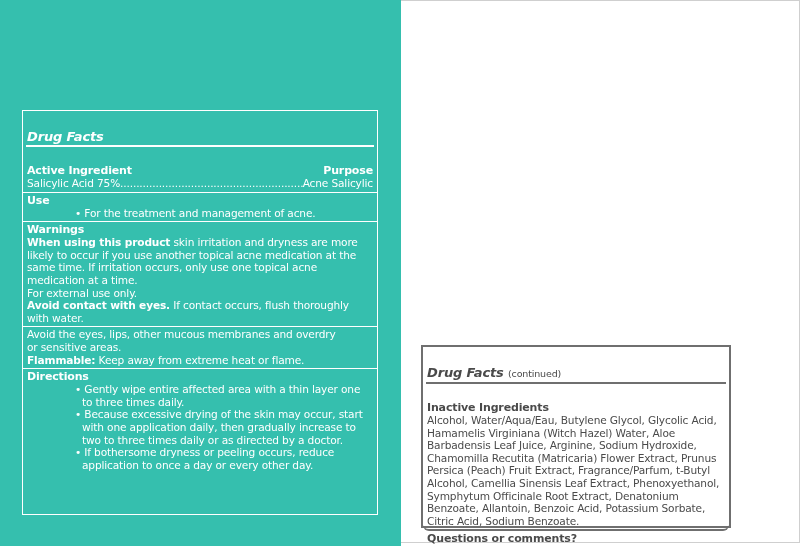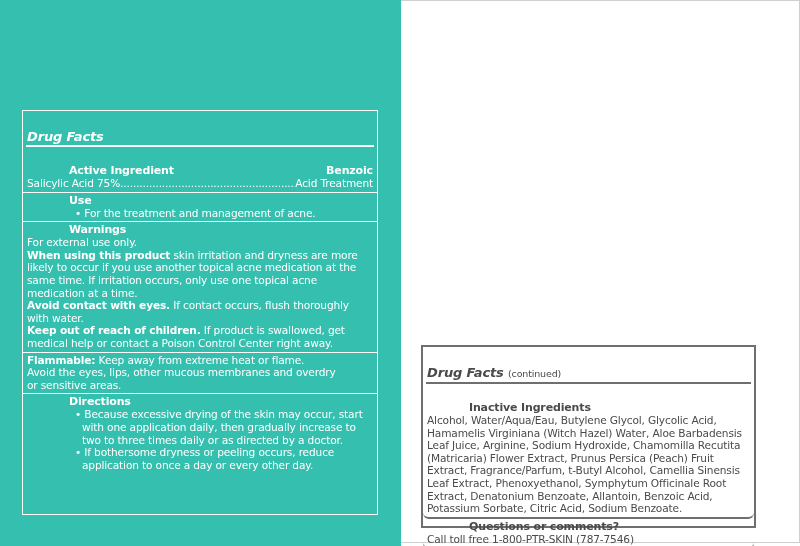--- a/index.html
+++ b/index.html
@@ -20,34 +20,34 @@
 
   .facts-box {
     position: absolute;
     border: 1.5px solid #ffffff;
     color: #ffffff;
     font-size: 10.6px;
     line-height: 12.6px;
     letter-spacing: -0.15px;
   }
   .facts-box.teal { left: 22px; top: 110px; width: 356px; height: 405px; padding: 0 4px; }
-  .facts-box.gray { left: 421px; top: 345px; width: 335px; height: 183px; padding: 0 4px;
+  .facts-box.gray { left: 421px; top: 345px; width: 310px; height: 183px; padding: 0 4px;
     border: 2px solid #6f6f6f; color: #4a4a4a; }
 
   .title-row { font-style: italic; font-weight: bold; font-size: 13px; line-height: 17px; padding-top: 1px;
     border-bottom: 2px solid currentColor; margin: 16px -1px; padding-left: 1px; }
   .facts-box.teal .title-row { border-color: #fff; }
   .facts-box.gray .title-row { border-color: #6f6f6f; }
   .title-row .cont { font-style: normal; font-weight: normal; font-size: 9.5px; }
 
   .section { border-bottom: 1.5px solid #ffffff; margin: 0 -4px; padding: 1px 4px 2px; }
   .facts-box.gray .section { border-bottom: 2px solid #6f6f6f; border-radius: 6px; }
   .section:last-child { border-bottom: none; }
 
-  .hdr { font-weight: bold; font-size: 11px; line-height: 13px; margin-left: 42px; }
+  .hdr { font-weight: bold; font-size: 11px; line-height: 13px; }
   .ai-row { display: flex; justify-content: space-between; }
   .ingredient-row { display: flex; align-items: baseline; white-space: nowrap; overflow: hidden; }
   .ingredient-row .dots { flex: 1; overflow: hidden; white-space: nowrap; }
   .ingredient-row .dots::after { content: "................................................................................................................."; }
   b { font-weight: bold; }
   .bullet { padding-left: 7px; text-indent: -7px; margin-left: 48px; }
 
   .continued {
     position: absolute; right: 26px; top: 517px;
     color: #ffffff; font-weight: bold; font-size: 10.5px; line-height: 14px; letter-spacing: 0.2px;
@@ -63,49 +63,49 @@
 
 <div class="panel-left"></div>
 <div class="panel-right"></div>
 
 <div class="facts-box teal">
   <div class="title-row">Drug Facts</div>
 
   <div class="section">
     <div class="ai-row hdr">
       <span>Active Ingredient</span>
-      <span>Benzoic</span>
+      <span>Purpose</span>
     </div>
     <div class="ingredient-row">
       <span>Salicylic Acid 75%</span>
       <span class="dots"></span>
-      <span>Acid Treatment</span>
+      <span>Acne Salicylic</span>
     </div>
   </div>
 
   <div class="section">
     <div class="hdr">Use</div>
     <div class="bullet">• <span>For the treatment and management of acne.</span></div>
   </div>
 
   <div class="section">
     <div class="hdr">Warnings</div>
+    <div><b>When using this product</b><span> skin irritation and dryness are more likely to occur if you use another topical acne medication at the same time. If irritation occurs, only use one topical acne medication at a time.</span></div>
     <div>For external use only.</div>
-    <div><b>When using this product</b><span> skin irritation and dryness are more likely to occur if you use another topical acne medication at the same time. If irritation occurs, only use one topical acne medication at a time.</span></div>
     <div><b>Avoid contact with eyes.</b><span> If contact occurs, flush thoroughly with water.</span></div>
-    <div><b>Keep out of reach of children.</b><span> If product is swallowed, get medical help or contact a Poison Control Center right away.</span></div>
   </div>
 
   <div class="section">
+    <div style="padding-right:30px">Avoid the eyes, lips, other mucous membranes and overdry or sensitive areas.</div>
     <div><b>Flammable:</b><span> Keep away from extreme heat or flame.</span></div>
-    <div style="padding-right:30px">Avoid the eyes, lips, other mucous membranes and overdry or sensitive areas.</div>
   </div>
 
   <div class="section">
     <div class="hdr">Directions</div>
+    <div class="bullet">• <span>Gently wipe entire affected area with a thin layer one to three times daily.</span></div>
     <div class="bullet">• <span>Because excessive drying of the skin may occur, start with one application daily, then gradually increase to two to three times daily or as directed by a doctor.</span></div>
     <div class="bullet">• <span>If bothersome dryness or peeling occurs, reduce application to once a day or every other day.</span></div>
   </div>
 </div>
 
 <div class="continued">
   <span>CONTINUED</span>
   <span class="tri"></span>
 </div>
 

